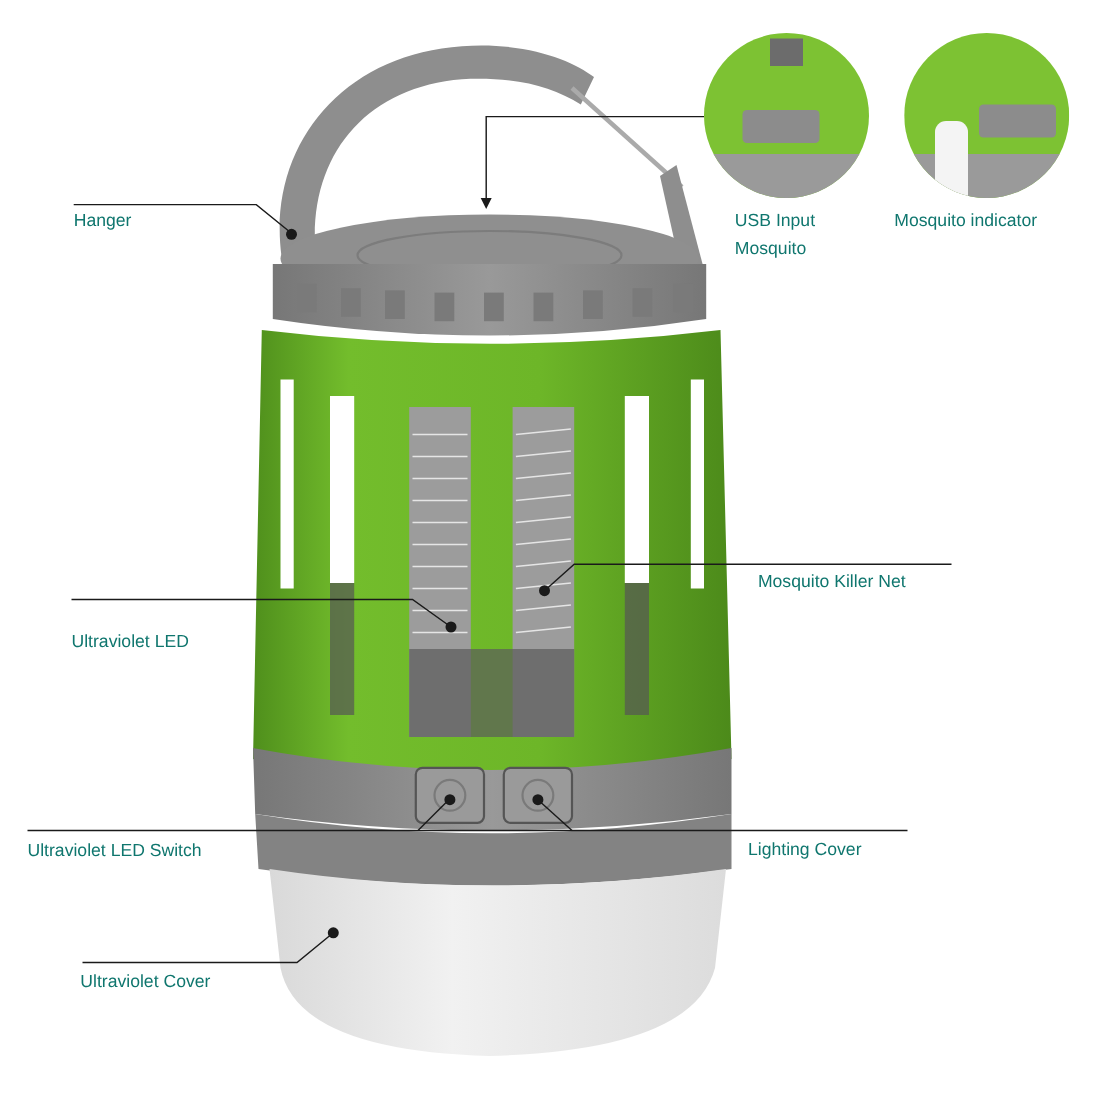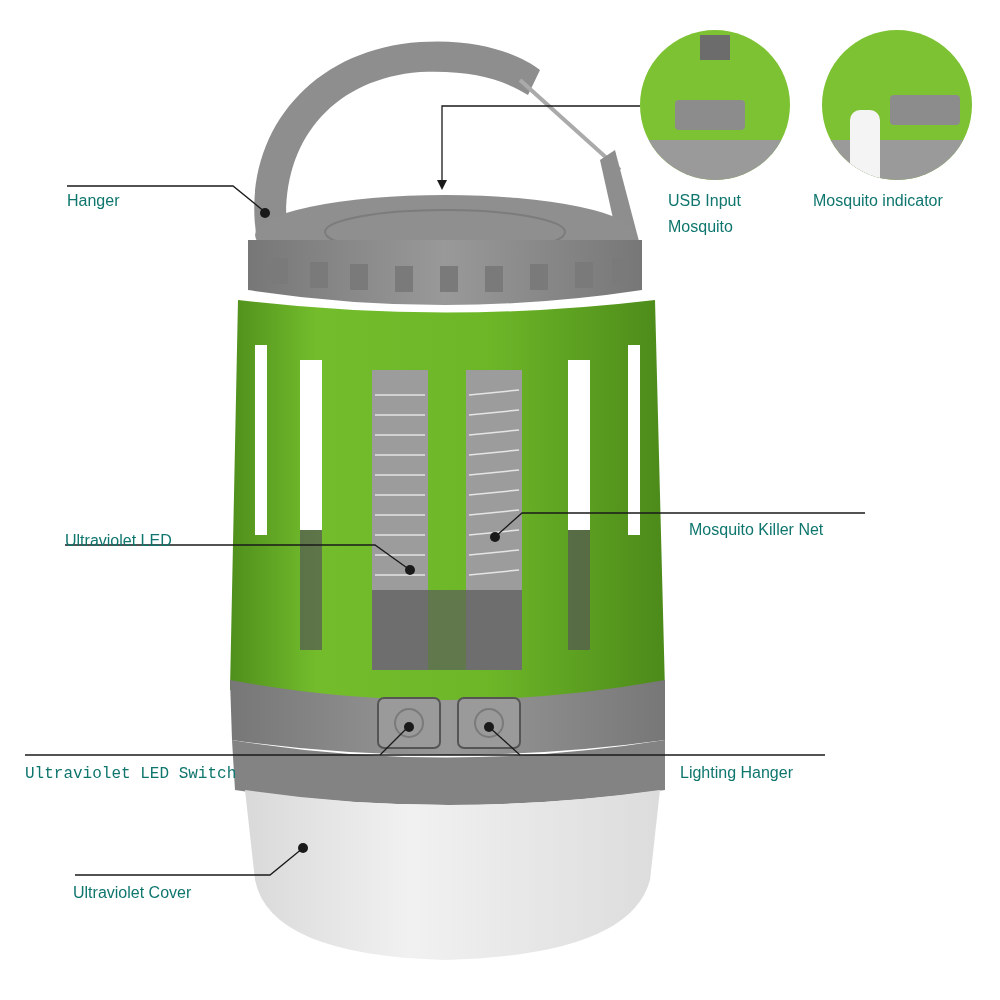--- a/index.html
+++ b/index.html
@@ -138,16 +138,16 @@
     <circle cx="489" cy="727" r="5"></circle>
     <circle cx="303" cy="848" r="5"></circle>
   </g>
 </svg>
 
 <div class="label" style="left:67px;top:188px;">Hanger</div>
 <div class="label" style="left:668px;top:188px;">USB Input</div>
 <div class="label" style="left:668px;top:214px;">Mosquito</div>
 <div class="label" style="left:813px;top:188px;">Mosquito indicator</div>
 <div class="label" style="left:689px;top:517px;">Mosquito Killer Net</div>
-<div class="label" style="left:65px;top:528px;">Ultraviolet LED</div>
-<div class="label" style="left:25px;top:761px;font-family:Liberation Mono, monospace;">Ultraviolet LED Switch</div>
-<div class="label" style="left:680px;top:760px;">Lighting Hanger</div>
+<div class="label" style="left:65px;top:571px;">Ultraviolet LED</div>
+<div class="label" style="left:25px;top:761px;">Ultraviolet LED Switch</div>
+<div class="label" style="left:680px;top:760px;">Lighting Cover</div>
 <div class="label" style="left:73px;top:880px;">Ultraviolet Cover</div>
 
 </body></html>

